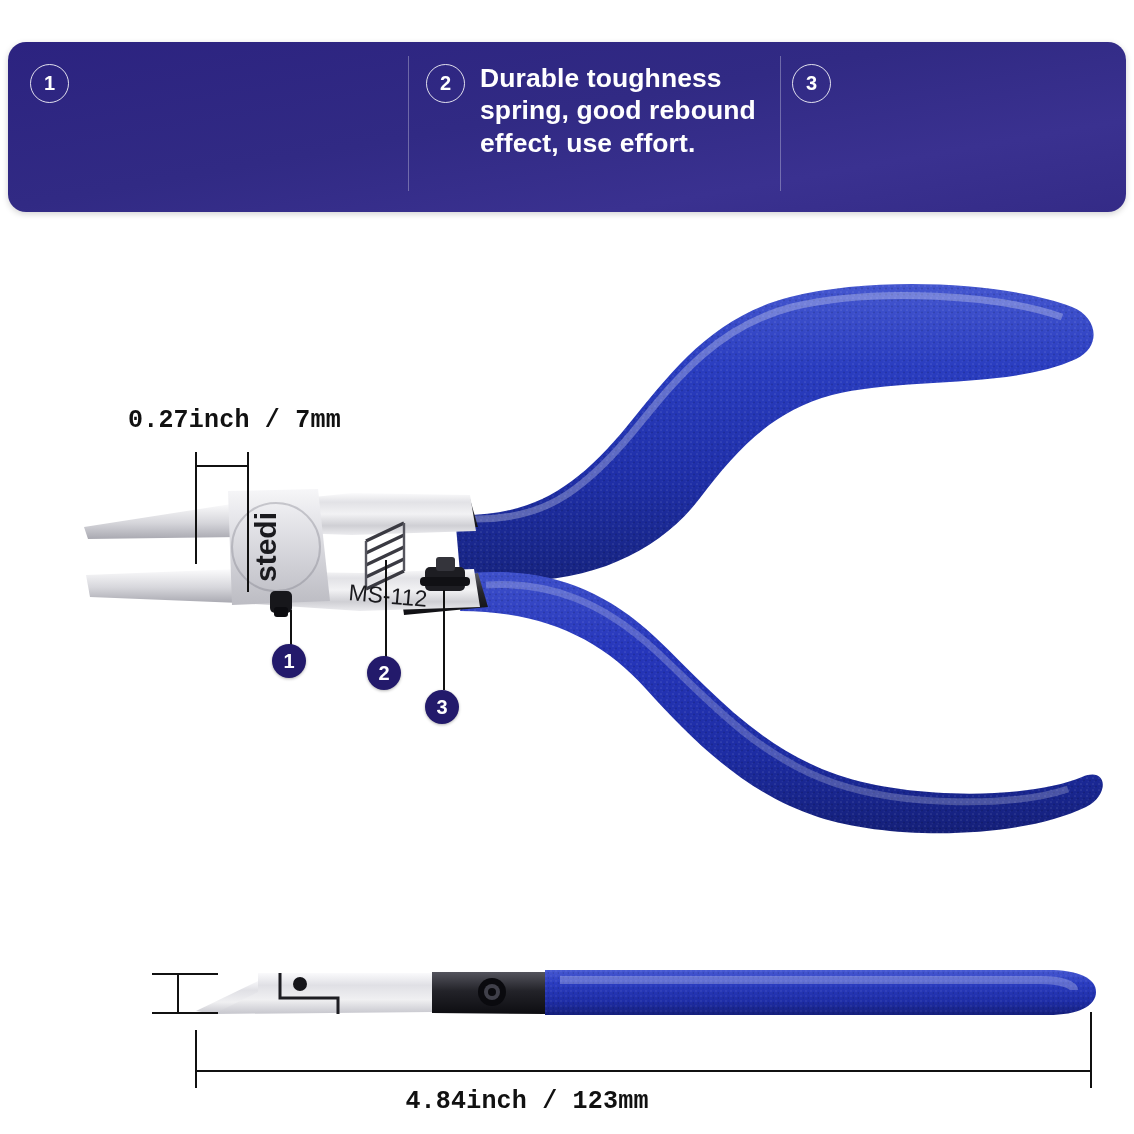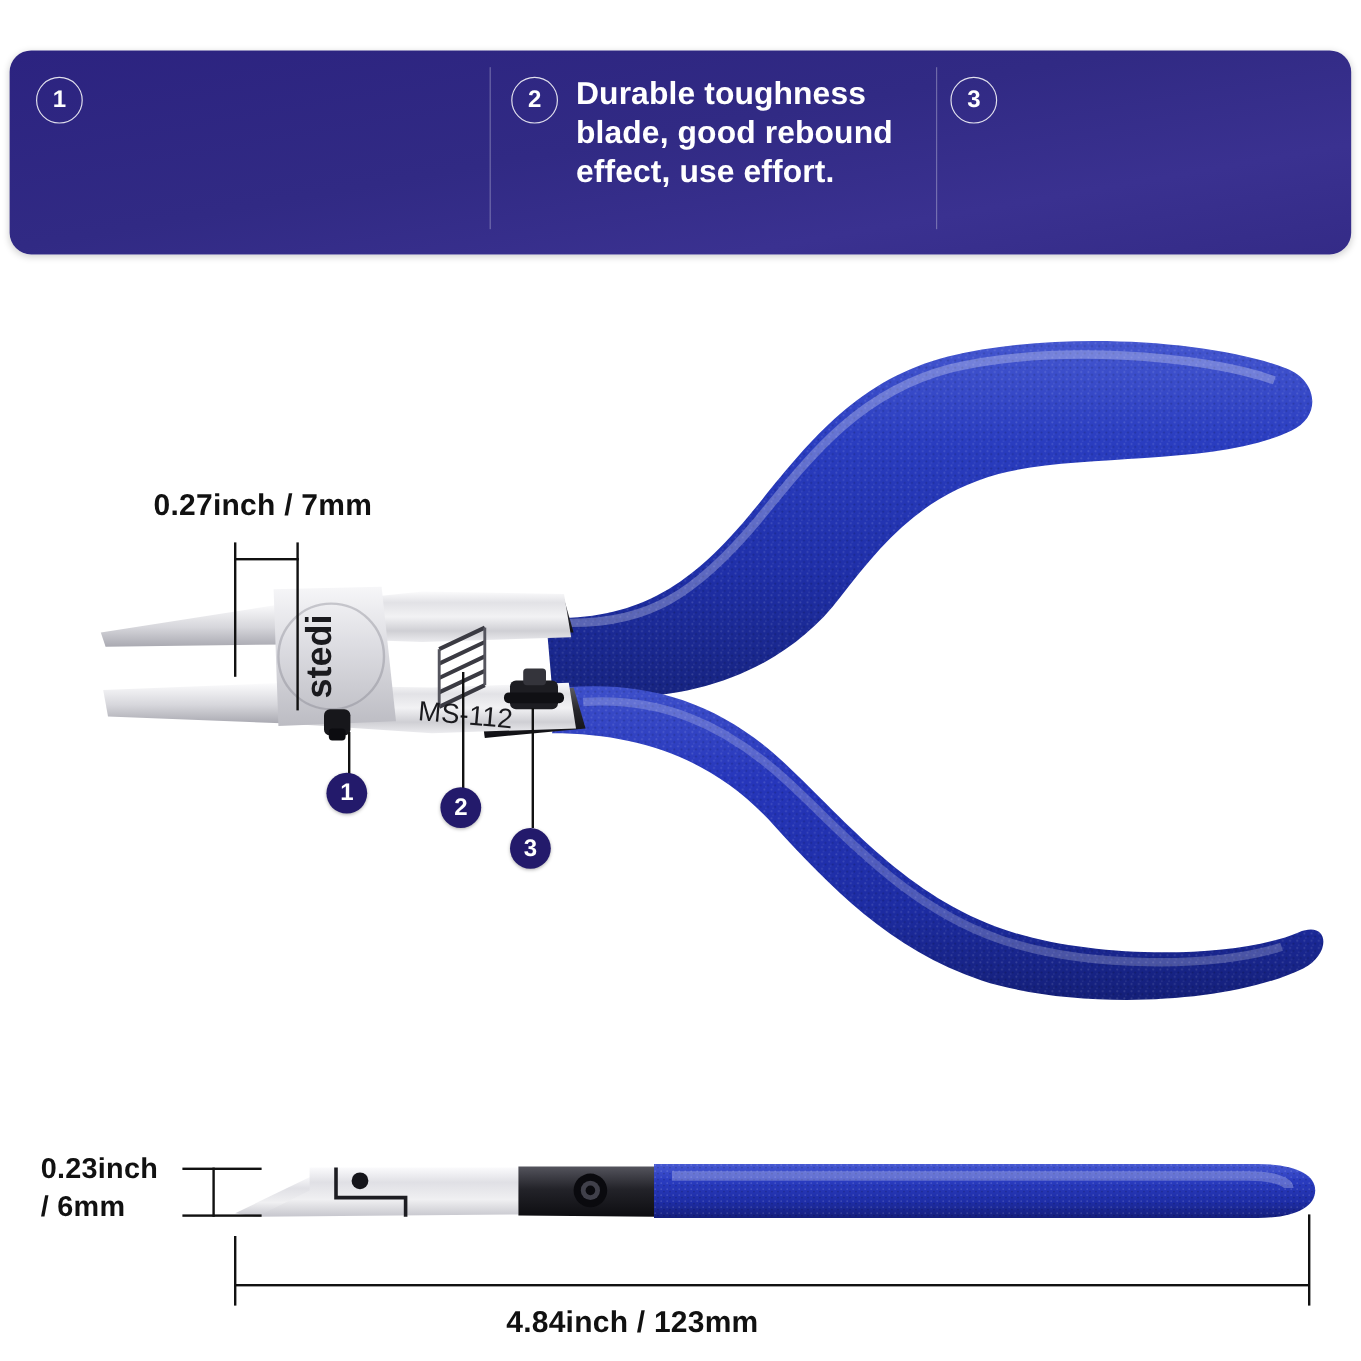--- a/index.html
+++ b/index.html
@@ -79,20 +79,21 @@
 
   
   .dim-label {
     position: absolute;
     color: #111111;
     font-size: 25px;
     font-weight: bold;
     letter-spacing: 0.2px;
     white-space: pre-line;
     line-height: 1.28;
+    font-family: Liberation Mono, monospace;
   }
   .lbl-open { left: 128px; top: 405px; }
   .lbl-thick { left: 34px; top: 960px; font-size: 24px; }
   .lbl-len {
     left: 0; top: 1054px; width: 1054px;
     text-align: center; font-size: 25px;
   }
   .lbl-len span {
     background: #ffffff;
     padding: 0 14px;
@@ -131,21 +132,21 @@
 
   <div class="banner">
 
     <div class="banner-cell cell-1">
       <div class="badge-ring">1</div>
     </div>
 
     <div class="banner-cell cell-2">
       <div class="badge-ring">2</div>
       <div class="banner-text">Durable toughness
-blade, good rebound
+spring, good rebound
 effect, use effort.</div>
     </div>
 
     <div class="banner-cell cell-3">
       <div class="badge-ring">3</div>
     </div>
 
     <div class="divider d1"></div>
     <div class="divider d2"></div>
   </div>
@@ -312,22 +313,20 @@
 
   <div class="leader" style="left:290px; top:610px; height:40px;"></div>
   <div class="callout" style="left:272px; top:644px;">1</div>
 
   <div class="leader" style="left:385px; top:560px; height:100px;"></div>
   <div class="callout" style="left:367px; top:656px;">2</div>
 
   <div class="leader" style="left:443px; top:590px; height:100px;"></div>
   <div class="callout" style="left:425px; top:690px;">3</div>
 
-  <div class="dim-label lbl-thick">0.23inch
-/ 6mm</div>
   <div class="rule h" style="left:152px; top:973px; width:66px;"></div>
   <div class="rule h" style="left:152px; top:1012px; width:66px;"></div>
   <div class="rule v" style="left:177px; top:973px; height:41px;"></div>
 
   <div class="rule v" style="left:195px; top:1030px; height:58px;"></div>
   <div class="rule v" style="left:1090px; top:1012px; height:76px;"></div>
   <div class="rule h" style="left:195px; top:1070px; width:896px;"></div>
   <div class="dim-label lbl-len">
     <span>4.84inch / 123mm</span>
   </div>

